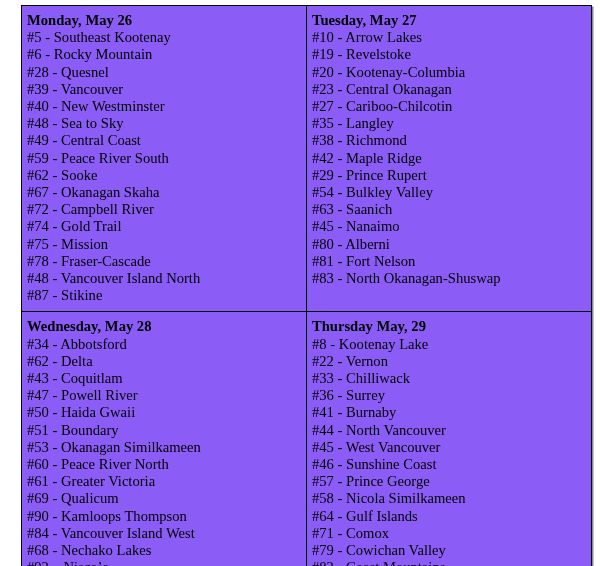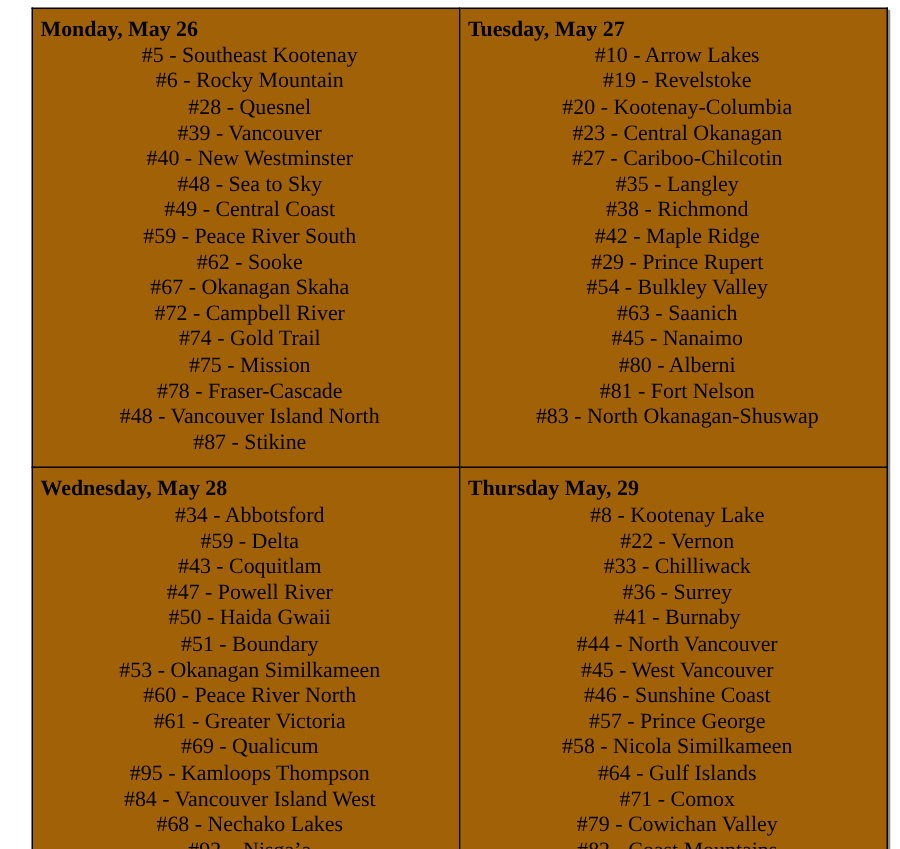--- a/index.html
+++ b/index.html
@@ -23,21 +23,21 @@
     border-collapse: collapse;
     table-layout: fixed;
     background: #ffffff;
     box-shadow: 1.5px 1.5px 0 0 #8a8a8a;
   }
 
   #schedule-table td {
     border: 1px solid #000000;
     vertical-align: top;
     padding: 6px 0 7px 5px;
-    background: #a16207;
+    background: #8b5cf6;
   }
 
   .day-cell {
     width: 279px;
   }
 
   .day-heading {
     font-weight: bold;
     font-size: 14.6px;
     line-height: 17.2px;
@@ -49,21 +49,20 @@
     list-style: none;
     margin: 0;
     padding: 0;
   }
 
   .district-item {
     font-size: 14.6px;
     line-height: 17.2px;
     color: #000000;
     white-space: nowrap;
-    text-align: center;
   }
 </style>
 </head>
 <body>
 
 <table id="schedule-table">
   <tbody>
     <tr>
       <td class="day-cell">
         <div class="day-heading">Monday, May 26</div>
@@ -105,30 +104,30 @@
           <li class="district-item">#81 - Fort Nelson</li>
           <li class="district-item">#83 - North Okanagan-Shuswap</li>
         </ul>
       </td>
     </tr>
     <tr>
       <td class="day-cell">
         <div class="day-heading">Wednesday, May 28</div>
         <ul class="district-list">
           <li class="district-item">#34 - Abbotsford</li>
-          <li class="district-item">#59 - Delta</li>
+          <li class="district-item">#62 - Delta</li>
           <li class="district-item">#43 - Coquitlam</li>
           <li class="district-item">#47 - Powell River</li>
           <li class="district-item">#50 - Haida Gwaii</li>
           <li class="district-item">#51 - Boundary</li>
           <li class="district-item">#53 - Okanagan Similkameen</li>
           <li class="district-item">#60 - Peace River North</li>
           <li class="district-item">#61 - Greater Victoria</li>
           <li class="district-item">#69 - Qualicum</li>
-          <li class="district-item">#95 - Kamloops Thompson</li>
+          <li class="district-item">#90 - Kamloops Thompson</li>
           <li class="district-item">#84 - Vancouver Island West</li>
           <li class="district-item">#68 - Nechako Lakes</li>
           <li class="district-item">#92 – Nisga’a</li>
         </ul>
       </td>
       <td class="day-cell">
         <div class="day-heading">Thursday May, 29</div>
         <ul class="district-list">
           <li class="district-item">#8 - Kootenay Lake</li>
           <li class="district-item">#22 - Vernon</li>

